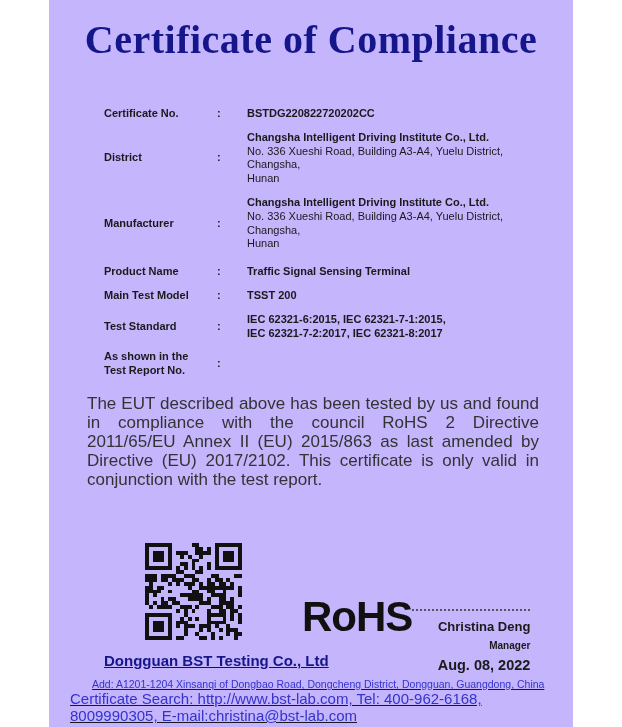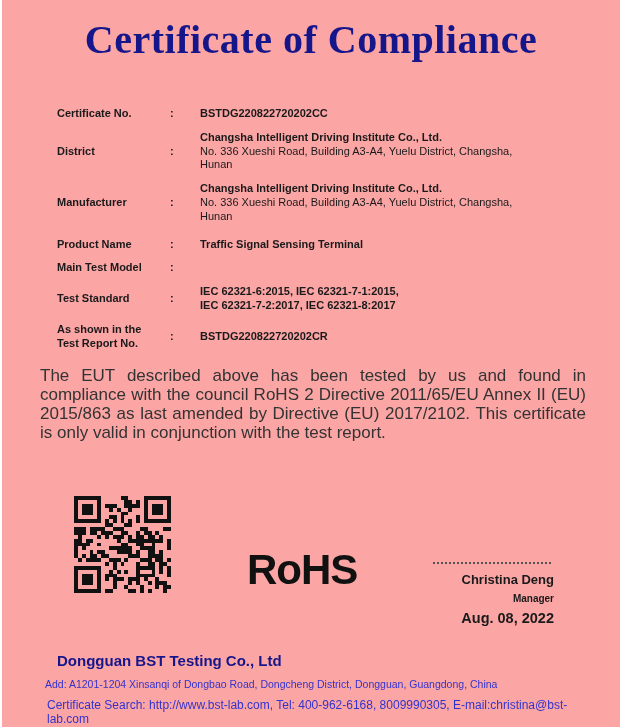--- a/index.html
+++ b/index.html
@@ -1,20 +1,20 @@
 <!DOCTYPE html>
 <html><head>
 <meta charset="utf-8">
 <style>
   * { margin:0; padding:0; box-sizing:border-box; }
   html,body { background:#ffffff; }
   body { font-family:"Liberation Sans", sans-serif; color:#1a1a1a; }
   .page {
-    position:relative; width:618px; height:727px; margin:0 auto;
-    background:#fca5a5; overflow:hidden;
+    position:relative; width:524px; height:727px; margin:0 auto;
+    background:#c4b5fd; overflow:hidden;
   }
   
   .title {
     margin-top:16px; text-align:center;
     font-family:"Liberation Serif", serif; font-weight:bold;
     font-size:40px; letter-spacing:0.5px; color:#16168b;
   }
   
   .fields { margin-top:44px; padding-left:55px; padding-right:30px; font-size:11px; line-height:13.8px; }
   .row { display:flex; margin-bottom:10px; }
@@ -23,39 +23,39 @@
   .row.center { align-items:center; }
   .value { flex:1; }
   .bold { font-weight:bold; }
   .vline { display:block; }
   
   .statement {
     margin-top:16px; padding:0 34px 0 38px;
     font-size:17px; line-height:19px; text-align:justify; color:#333333;
   }
   
-  .marks-row { display:flex; margin-top:54px; padding-left:72px; padding-right:66px;gap:16px; }
+  .marks-row { display:flex; margin-top:54px; padding-left:96px; padding-right:66px; }
   .qr { width:97px; height:97px; flex-shrink:0; }
   .rohs {
     margin-left:60px; margin-top:53px;
     font-size:42px; font-weight:bold; letter-spacing:-1px; color:#111111;
     line-height:1;
   }
   .signature { margin-left:auto; margin-top:66px; width:124px; text-align:right; }
   .sig-line { border-top:2px dotted #555; width:118px; margin:0 auto 6px auto; height:0; }
   .sig-name { font-weight:bold; font-size:13px; line-height:19px; }
   .sig-title { font-weight:bold; font-size:10px; line-height:19px; }
   .sig-date { font-weight:bold; font-size:14.5px; line-height:20px; }
   
-  .footer { position:absolute; left:0; right:12px; top:652px; }
+  .footer { position:absolute; left:0; right:12px; top:652px;text-decoration:underline; }
   .footer-company {
     padding-left:55px; font-weight:bold; font-size:15px; color:#16168b; margin-bottom:9px;
   }
-  .footer-address { padding-left:43px; font-size:10.5px; color:#3333cc; margin-bottom:8px; }
-  .footer-contact { padding-left:45px; font-size:12px; color:#3333cc; }
+  .footer-address { padding-left:43px; font-size:10.5px; color:#3333cc; margin-bottom:0; }
+  .footer-contact { padding-left:21px; font-size:15px; color:#3333cc; }
 </style>
 </head>
 <body>
 
 <div class="page">
 
   <h1 class="title">Certificate of Compliance</h1>
 
   <div class="fields">
 
@@ -87,38 +87,38 @@
 
     <div class="row" style="margin-top:14px;">
       <div class="label">Product Name</div>
       <div class="colon">:</div>
       <div class="value bold">Traffic Signal Sensing Terminal</div>
     </div>
 
     <div class="row">
       <div class="label">Main Test Model</div>
       <div class="colon">:</div>
+      <div class="value bold">TSST 200</div>
     </div>
 
     <div class="row center">
       <div class="label">Test Standard</div>
       <div class="colon">:</div>
       <div class="value bold">
         <span class="vline">IEC 62321-6:2015, IEC 62321-7-1:2015,</span>
         <span class="vline">IEC 62321-7-2:2017, IEC 62321-8:2017</span>
       </div>
     </div>
 
     <div class="row center">
       <div class="label">
         <span class="vline">As shown in the</span>
         <span class="vline">Test Report No.</span>
       </div>
       <div class="colon">:</div>
-      <div class="value bold">BSTDG220822720202CR</div>
     </div>
 
   </div>
 
   <p class="statement">The EUT described above has been tested by us and found in compliance with the council RoHS 2 Directive 2011/65/EU Annex II (EU) 2015/863 as last amended by Directive (EU) 2017/2102. This certificate is only valid in conjunction with the test report.</p>
 
   <div class="marks-row">
     <svg class="qr" id="qr-svg" viewBox="0 0 25 25" shape-rendering="crispEdges">
         <g fill="#111">
           <rect x="0" y="0" width="1" height="1"></rect>

